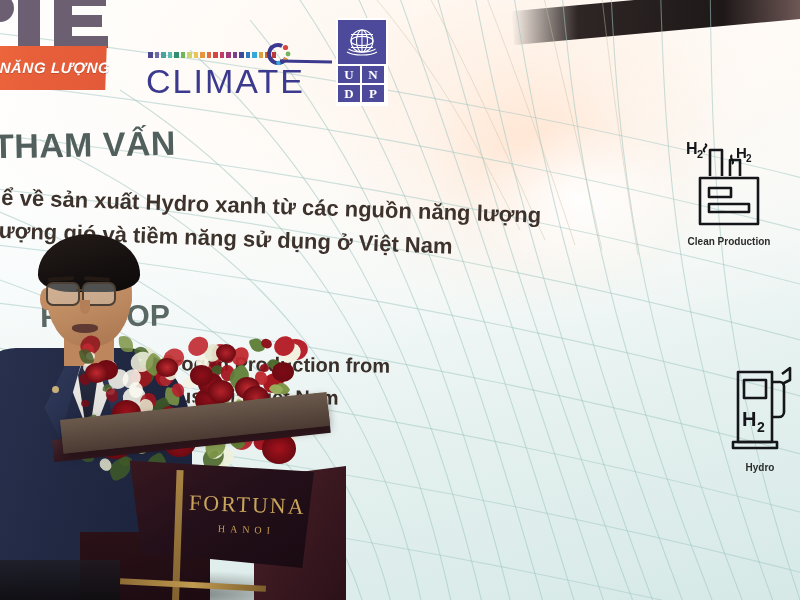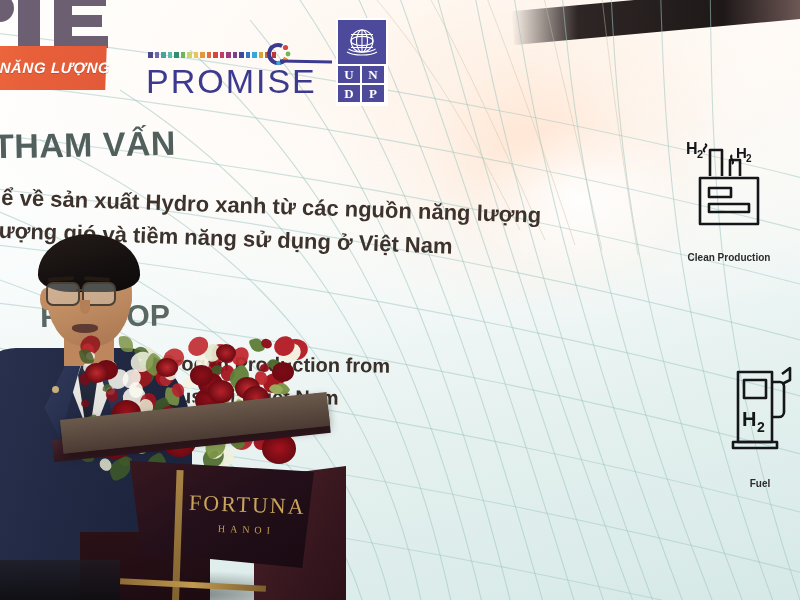--- a/index.html
+++ b/index.html
@@ -112,21 +112,21 @@
     font-weight:700;font-size:20px;color:#3a2f29;white-space:nowrap;
     transform-origin:left top;
   }
   .en-sub.l1{top:351px;transform:rotate(0.6deg);}
   .en-sub.l2{top:384px;transform:rotate(0.5deg);}
 
   
   .picto{position:absolute;}
   .picto .cap{
     text-align:center;font-family:"Liberation Sans",sans-serif;
-    font-weight:600;font-size:10px;color:#2b2b2b;margin-top:20px;
+    font-weight:600;font-size:10px;color:#2b2b2b;margin-top:4px;
   }
   .picto-clean{left:672px;top:136px;width:114px;}
   .picto-fuel{left:724px;top:358px;width:72px;}
 
   
   .speaker{position:absolute;left:-14px;top:236px;width:230px;height:364px;}
   .sp-head{
     position:absolute;left:60px;top:6px;width:86px;height:104px;
     background:linear-gradient(160deg,#d6a177 0%,#c08d63 55%,#a87550 100%);
     border-radius:44% 44% 46% 46%/52% 52% 56% 56%;
@@ -320,21 +320,21 @@
         <i style="background: rgb(184, 56, 60);"></i>
       </div>
     <svg class="cp-ring" viewBox="0 0 28 28" xmlns="http://www.w3.org/2000/svg" aria-hidden="true">
       <circle cx="14" cy="14" r="9" fill="none" stroke="#3b3a8f" stroke-width="4" stroke-dasharray="42 14" transform="rotate(28 14 14)"></circle>
       <circle cx="21.5" cy="7.5" r="2.6" fill="#d6453f"></circle>
       <circle cx="24" cy="14" r="2.4" fill="#6fb55a"></circle>
       <circle cx="21" cy="20" r="2.4" fill="#e8953f"></circle>
       <circle cx="14.5" cy="23" r="2.3" fill="#34a8d8"></circle>
     </svg>
     <div class="cp-rule"></div>
-    <div class="cp-word c2">PROMISE</div>
+    <div class="cp-word c2">CLIMATE</div>
   </div>
 
   <div class="logo-undp">
     <div class="undp-globe">
       <svg viewBox="0 0 40 40" width="40" height="40" xmlns="http://www.w3.org/2000/svg" aria-hidden="true">
         <g fill="none" stroke="#ffffff" stroke-width="1.1">
           <circle cx="20" cy="19" r="11"></circle>
           <ellipse cx="20" cy="19" rx="5.5" ry="11"></ellipse>
           <ellipse cx="20" cy="19" rx="11" ry="4.6"></ellipse>
           <path d="M9,12.5 H31 M9,25.5 H31"></path>
@@ -384,21 +384,21 @@
       <g fill="none" stroke="#15161a" stroke-width="2.6" stroke-linejoin="round">
         <path d="M14,84 V14 H48 V84 Z"></path>
         <rect x="9" y="84" width="44" height="6"></rect>
         <rect x="20" y="22" width="22" height="18"></rect>
         <path d="M48,24 h8 a4,4 0 0 1 4,4 v26 a5,5 0 0 1 -5,5 h-7"></path>
         <path d="M58,16 l8,-6 v12 l-8,4"></path>
       </g>
       <text x="18" y="68" font-family="Liberation Sans, sans-serif" font-size="20" font-weight="700" fill="#15161a">H</text>
       <text x="33" y="74" font-family="Liberation Sans, sans-serif" font-size="14" font-weight="700" fill="#15161a">2</text>
     </svg>
-    <div class="cap">Fuel</div>
+    <div class="cap">Hydro</div>
   </div>
 
   <div class="speaker">
     <div class="sp-suit"></div>
     <div class="sp-shirt"></div>
     <div class="sp-tie"></div>
     <div class="sp-lapel-l"></div>
     <div class="sp-lapel-r"></div>
     <div class="sp-pin"></div>
     <div class="sp-neck"></div>

